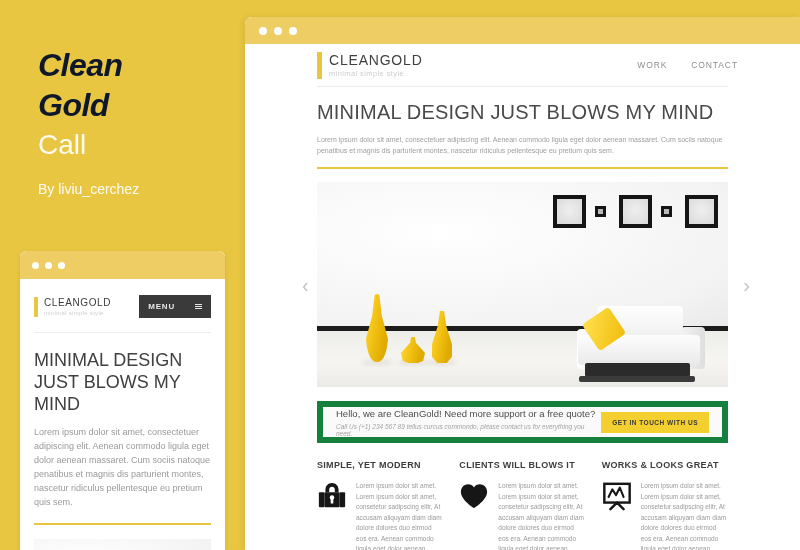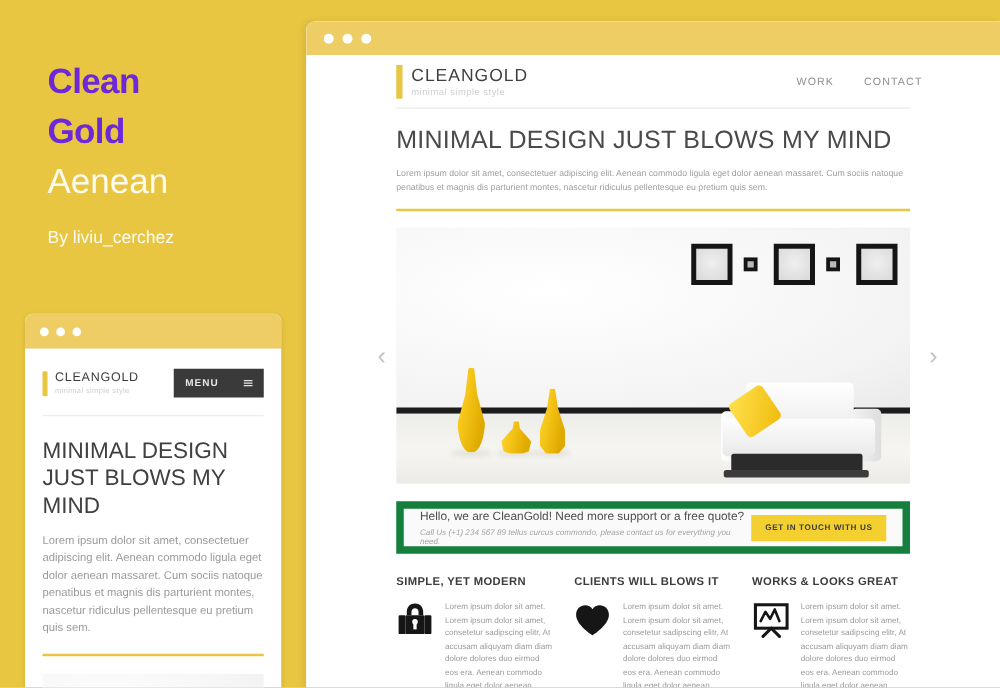--- a/index.html
+++ b/index.html
@@ -7,22 +7,22 @@
     width: 800px; height: 550px;
     overflow: hidden;
     font-family: "Liberation Sans", sans-serif;
     background: #e8c641;
   }
   .stage { position: relative; width: 800px; height: 550px; background: #e8c641; }
 
   
   .promo { position: absolute; left: 38px; top: 45px; width: 200px; }
   .promo-title {
-    font-size: 28px; font-weight: bold; color: #6d28d9;
-    line-height: 40px; letter-spacing: -0.5px;
+    font-size: 32px; font-weight: bold; color: #0f172a;
+    line-height: 40px; letter-spacing: -0.5px; font-style: italic;
   }
   .promo-sub {
     font-size: 28px; font-weight: normal; color: #fdfaf0;
     line-height: 40px; margin-top: 0px;
   }
   .promo-by {
     font-size: 14px; color: #fdfcf4; margin-top: 16px; font-weight: normal;
   }
 
   
@@ -164,21 +164,21 @@
   .col p { font-size: 6.5px; color: #9a9a9a; line-height: 10.5px; }
 </style>
 </head>
 <body>
 
 <div class="stage">
 
   <div class="promo">
     <div class="promo-title">Clean</div>
     <div class="promo-title">Gold</div>
-    <div class="promo-sub">Aenean</div>
+    <div class="promo-sub">Call</div>
     <div class="promo-by">By liviu_cerchez</div>
   </div>
 
   <div class="mobile">
     <div class="mobile-bar">
       <span class="dot"></span>
       <span class="dot"></span>
       <span class="dot"></span>
     </div>
     <div class="mobile-body">

